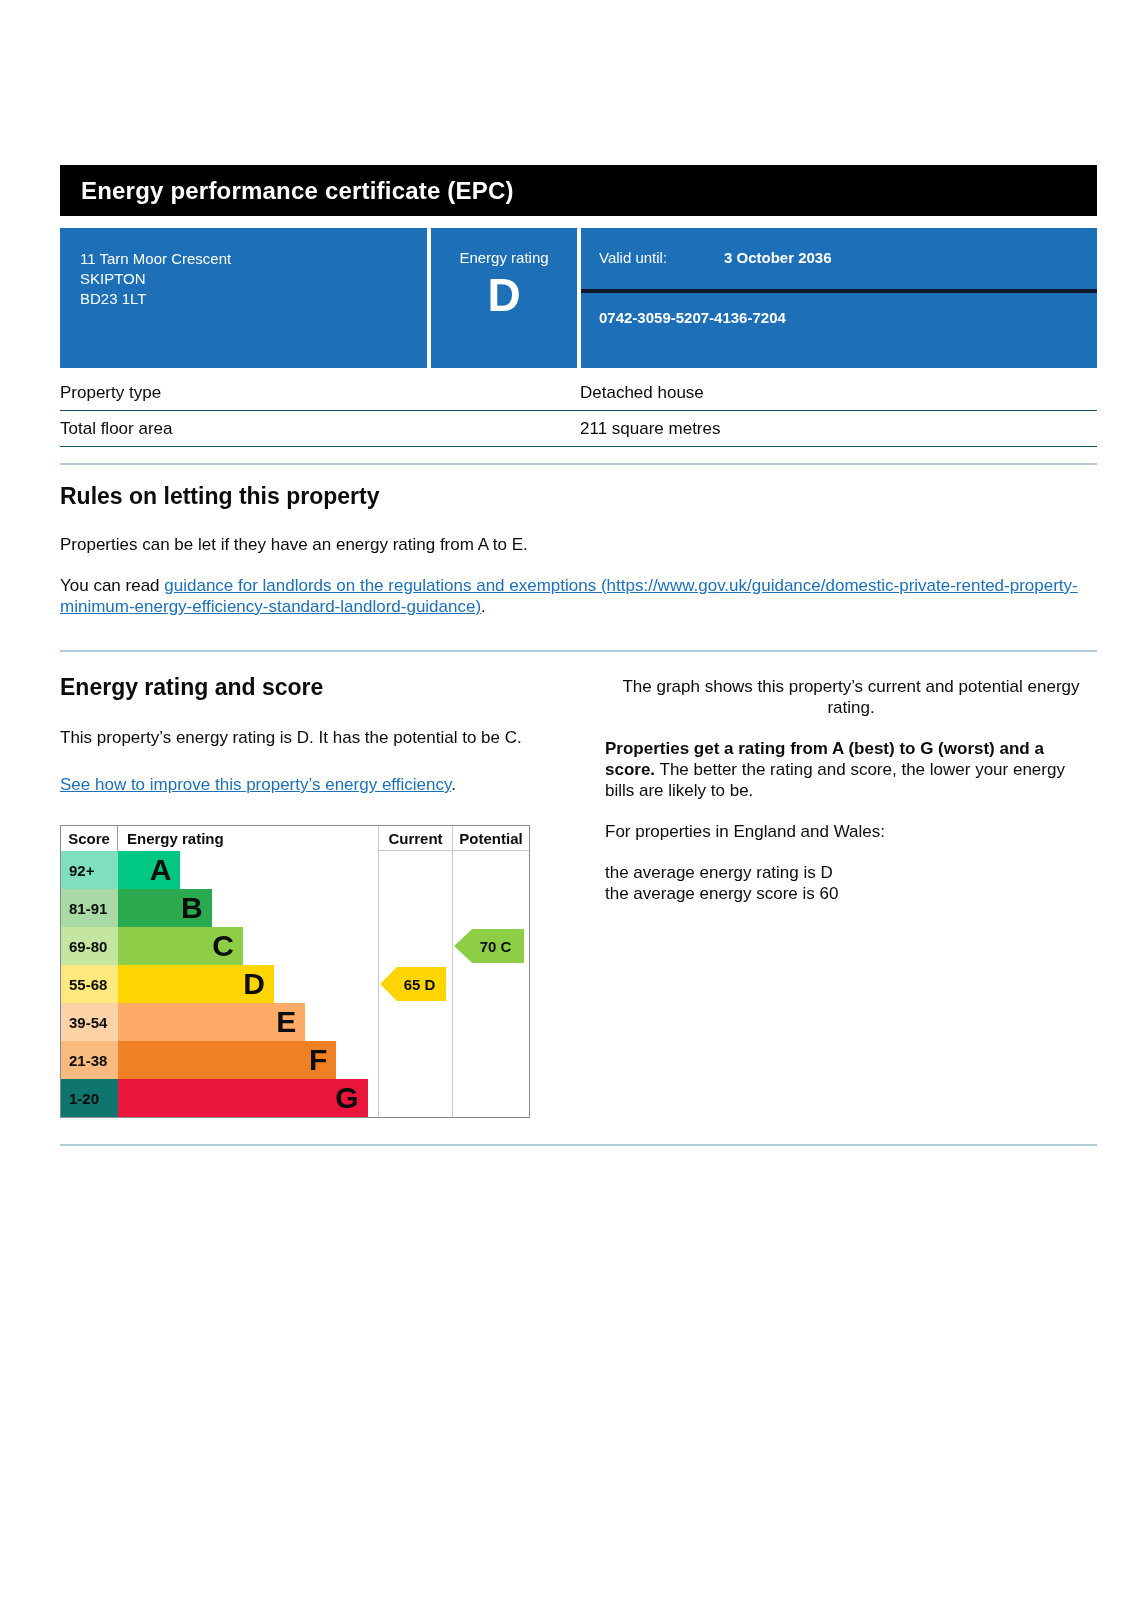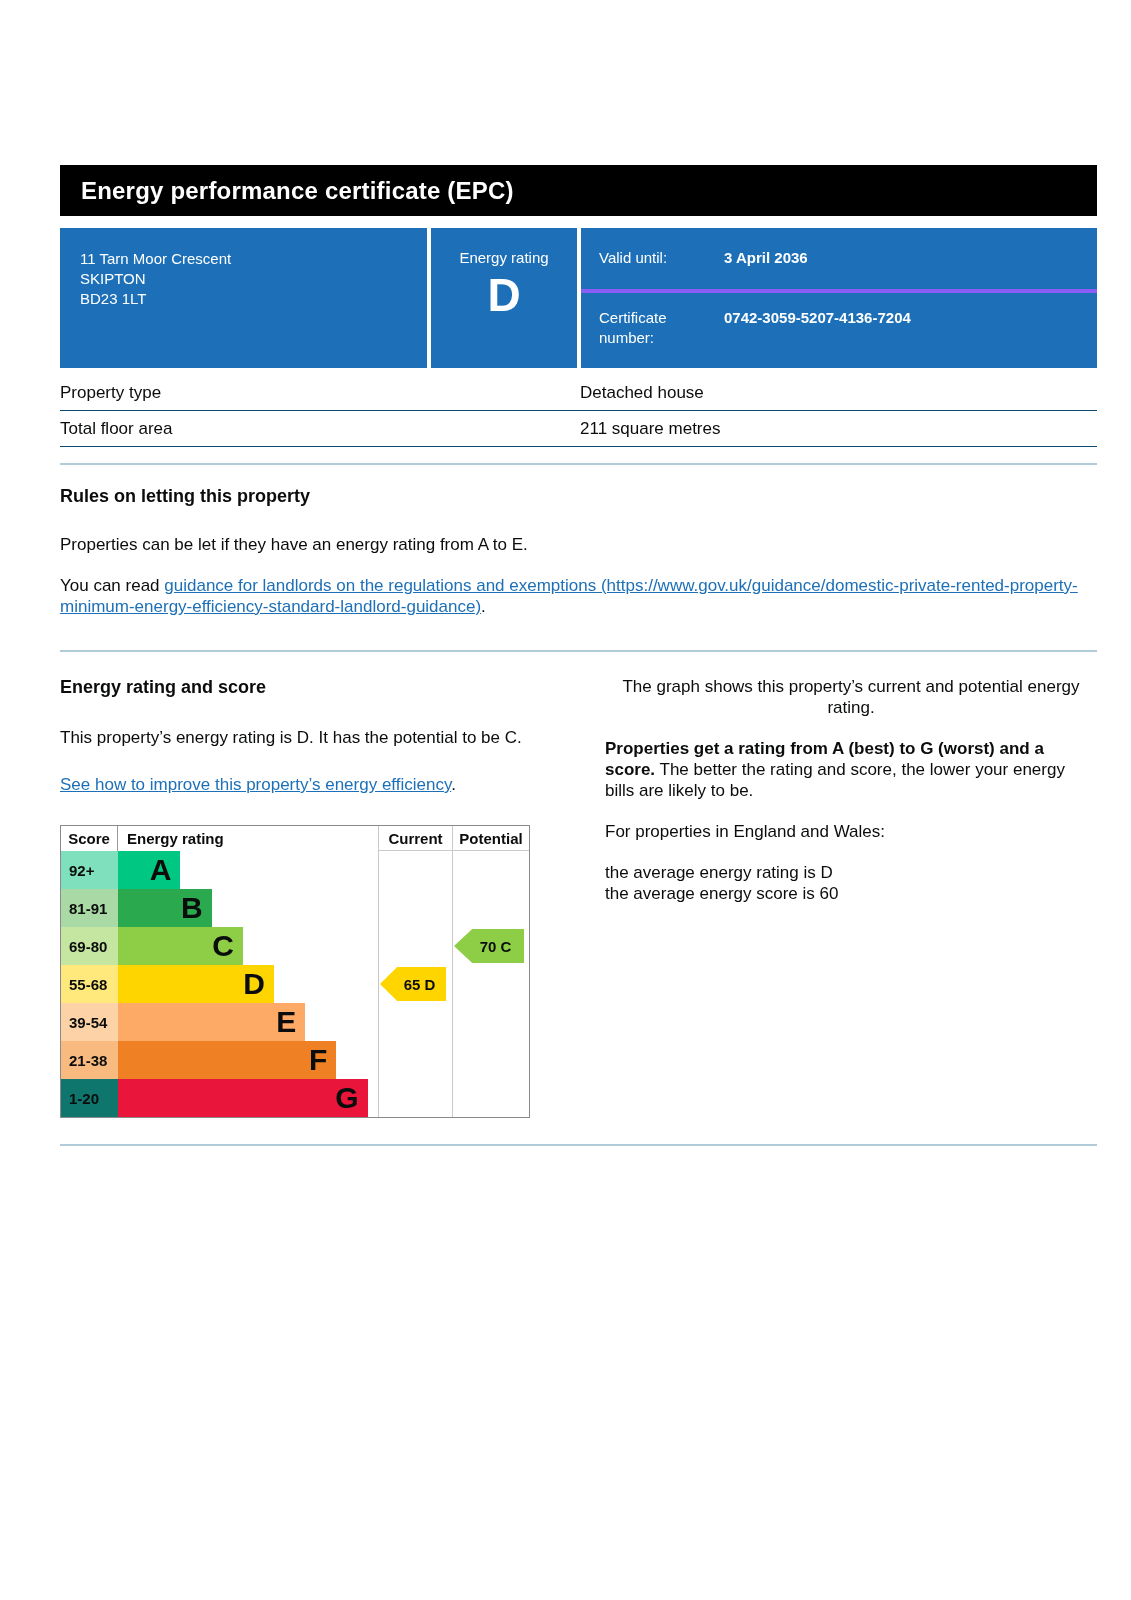--- a/index.html
+++ b/index.html
@@ -18,38 +18,38 @@
   }
   .banner h1{margin:0;color:#fff;font-size:24px;font-weight:bold;letter-spacing:.2px;}
 
   
   .summary{display:flex;gap:4px;height:140px;margin-top:12px;}
   .panel{background:#1d70b8;color:#fff;box-sizing:border-box;}
   .panel-address{width:367px;padding:21px 20px;font-size:15px;line-height:20px;}
   .panel-rating{width:146px;text-align:center;padding-top:21px;}
   .panel-rating .rating-label{font-size:15px;}
   .panel-rating .rating-letter{font-size:46px;font-weight:bold;line-height:50px;margin-top:4px;}
-  .panel-right{flex:1;display:flex;flex-direction:column;gap:4px;background:#8b5cf6;}
+  .panel-right{flex:1;display:flex;flex-direction:column;gap:4px;background:#0f172a;}
   .panel-right .half{flex:1;background:#1d70b8;display:flex;box-sizing:border-box;padding-left:18px;}
   .half.valid{align-items:center;}
   .half.cert{padding-top:15px;}
   .half .lbl{width:125px;flex:none;font-size:15px;line-height:20px;}
   .half .val{font-weight:bold;font-size:15px;line-height:20px;}
 
   
   .facts{margin-top:7px;}
   .fact-row{display:flex;height:35px;align-items:center;border-bottom:1px solid #0c4a6e;font-size:17px;}
   .fact-row .flabel{width:520px;flex:none;}
 
   .hr-blue{border:none;border-top:2px solid #b2cbd9;margin:0;}
   .hr-1{margin-top:16px;}
   .hr-2{margin-top:33px;}
   .hr-3{margin-top:26px;}
 
-  h2{font-size:18px;font-weight:bold;margin:0;line-height:28px;}
+  h2{font-size:23px;font-weight:bold;margin:0;line-height:28px;}
   .h2-rules{margin-top:17px;}
   p{margin:0;font-size:17px;line-height:21px;}
   .para1{margin-top:24px;}
   .para2{margin-top:20px;}
   a.link{color:#1d70b8;text-decoration:underline;cursor:pointer;}
 
   
   .cols{display:flex;margin-top:21px;}
   .col-left{width:470px;flex:none;}
   .col-right{flex:1;margin-left:75px;}
@@ -105,24 +105,23 @@
       <div>SKIPTON</div>
       <div>BD23 1LT</div>
     </div>
     <div class="panel panel-rating">
       <div class="rating-label">Energy rating</div>
       <div class="rating-letter">D</div>
     </div>
     <div class="panel-right">
       <div class="panel half valid">
         <div class="lbl">Valid until:</div>
-        <div class="val">3 April 2036</div>
+        <div class="val">3 October 2036</div>
       </div>
       <div class="panel half cert">
-        <div class="lbl">Certificate number:</div>
         <div class="val">0742-3059-5207-4136-7204</div>
       </div>
     </div>
   </div>
 
   <div class="facts">
     <div class="fact-row">
       <div class="flabel">Property type</div>
       <div>Detached house</div>
     </div>

